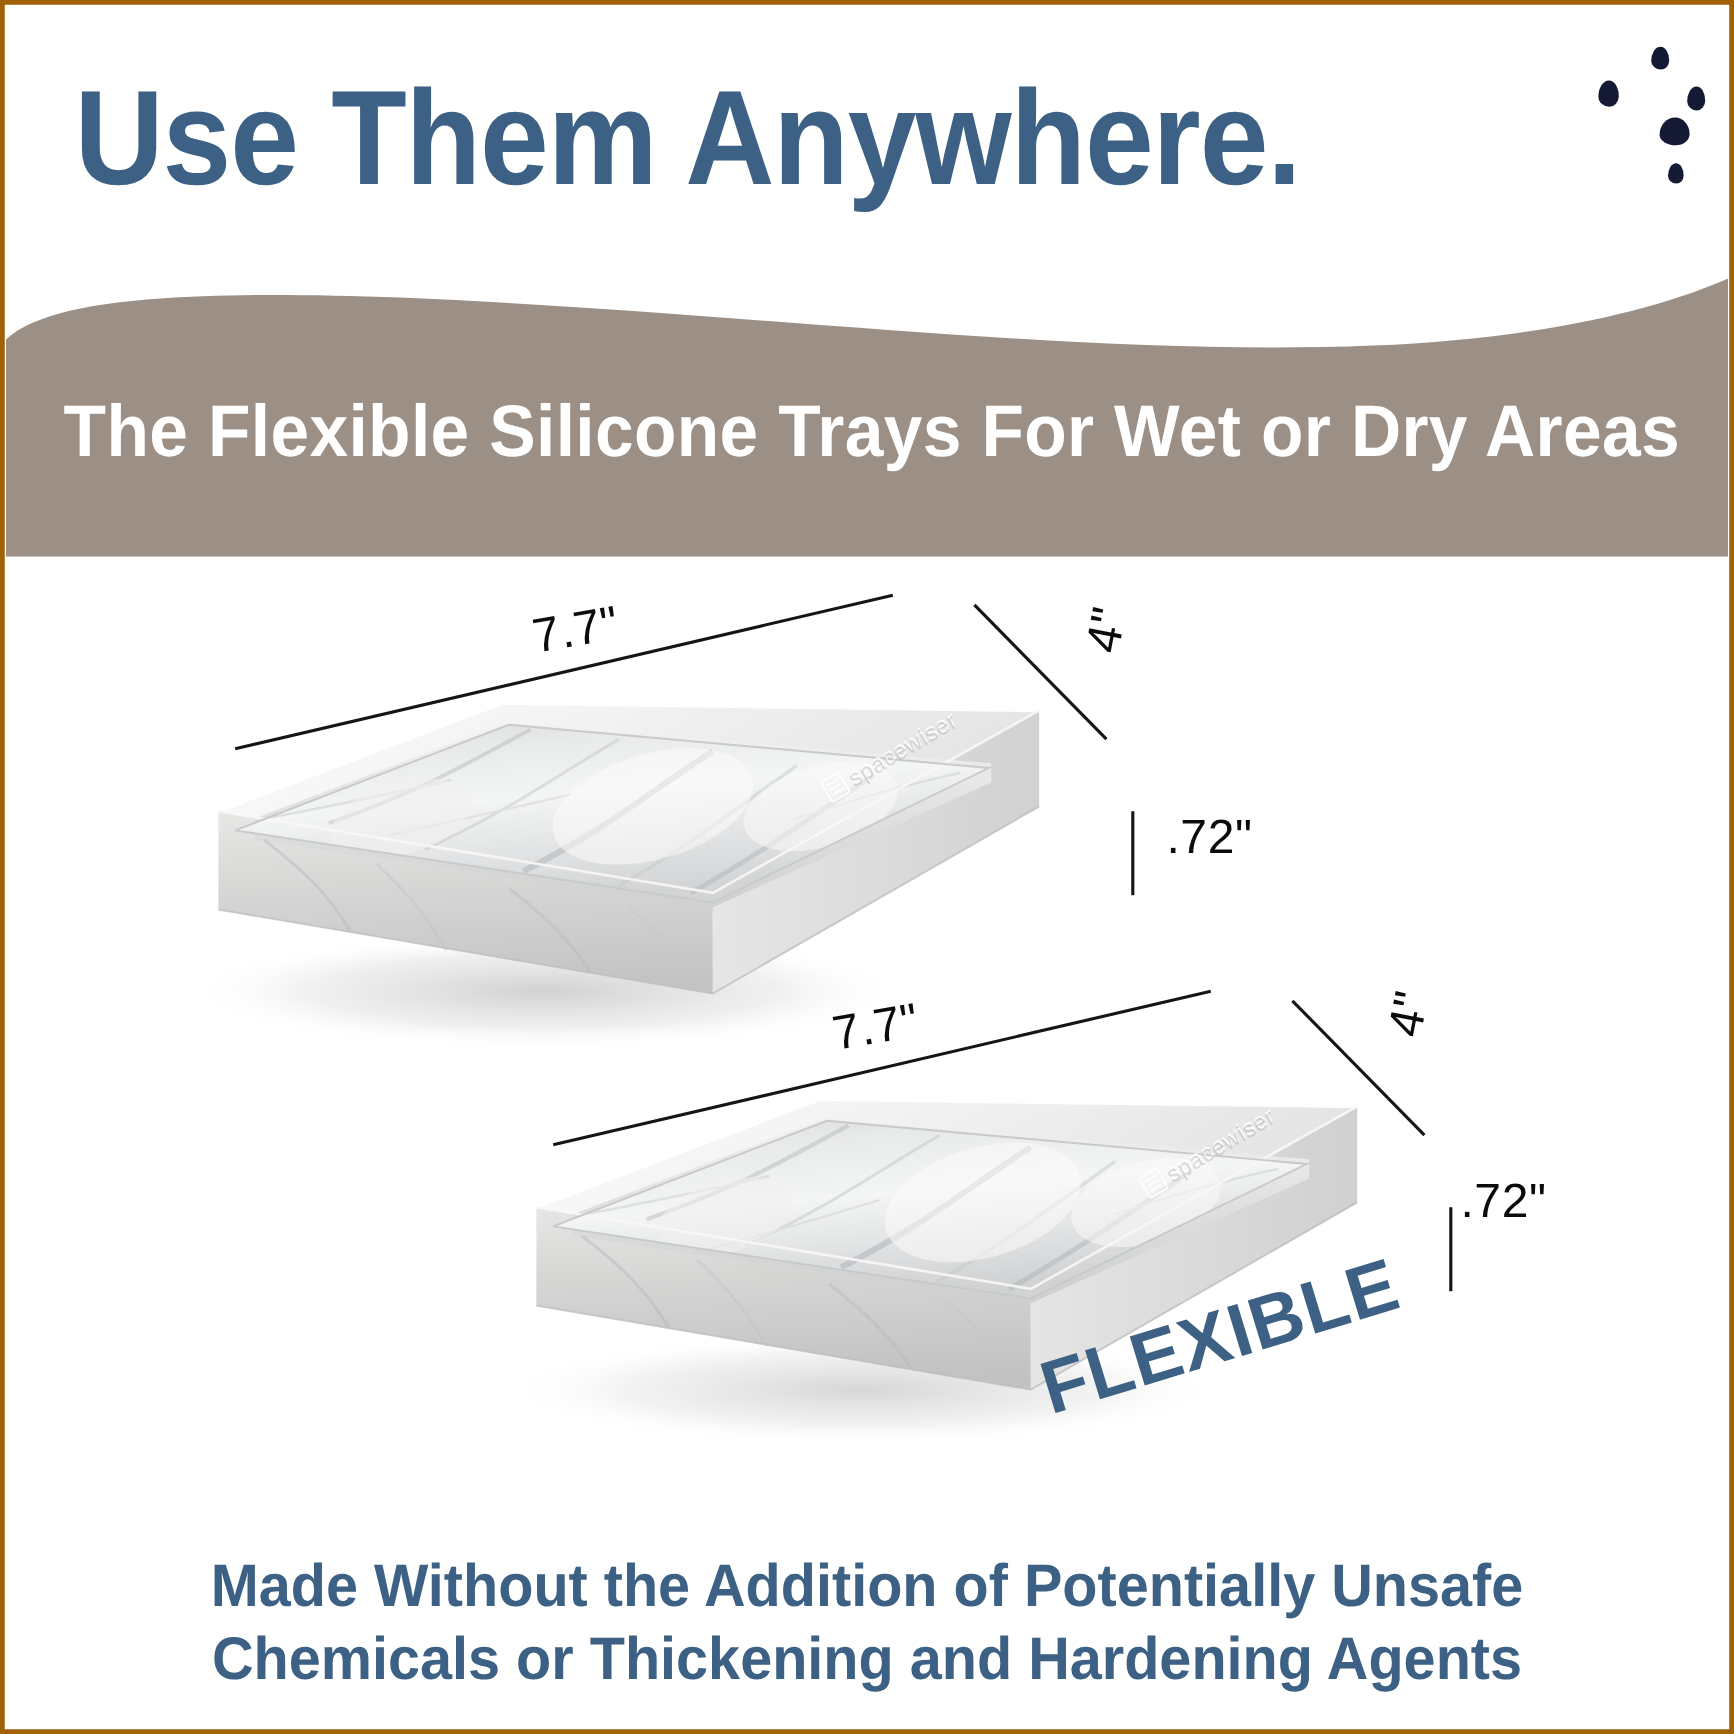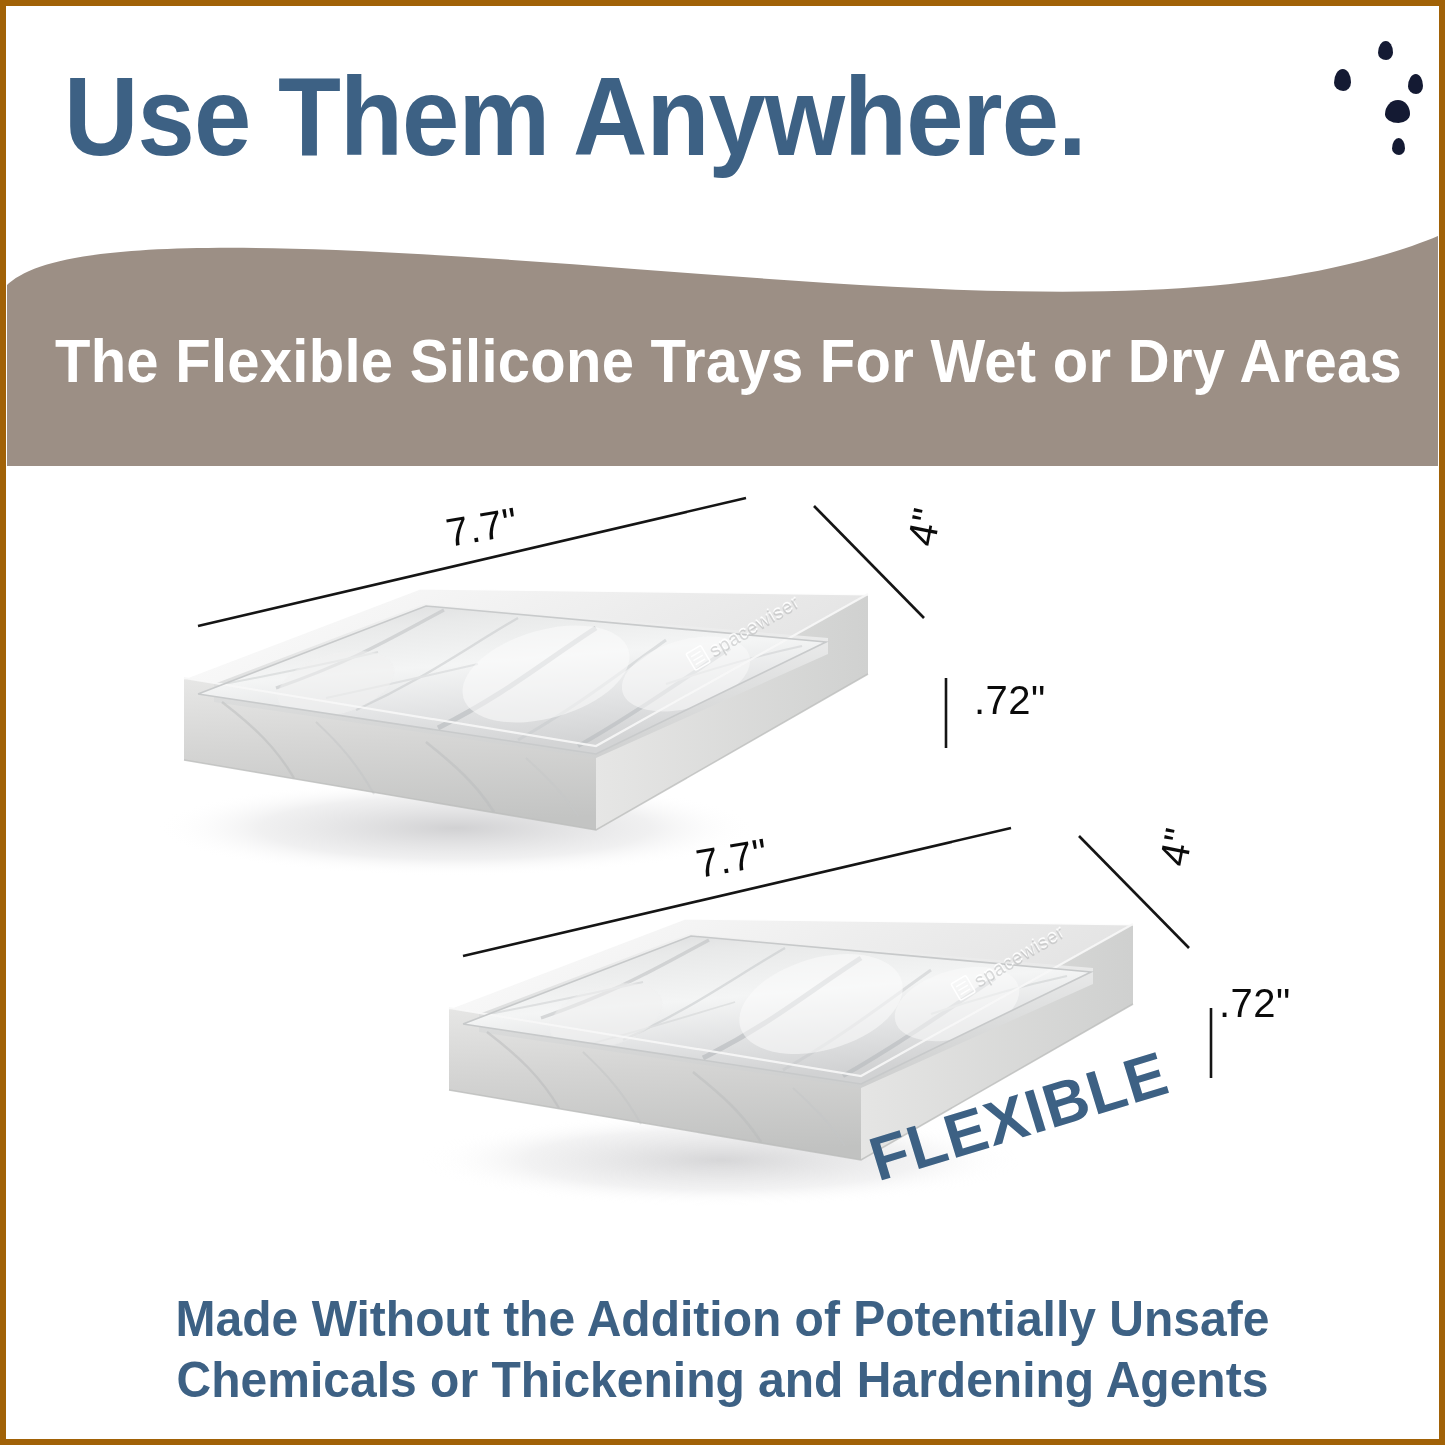--- a/index.html
+++ b/index.html
@@ -9,21 +9,21 @@
     width:1445px; height:1445px;
     font-family:"Liberation Sans", sans-serif;
     overflow:hidden;
     position:relative;
   }
 
   
   .page {
     position:absolute; inset:0;
     background:#ffffff;
-    border:6px solid #a16207;
+    border:4px solid #a16207;
     overflow:hidden;
   }
   .page::after{
     content:"";
     position:absolute; inset:0;
     border:1px solid #ffffff;
     pointer-events:none;
   }
 
   

